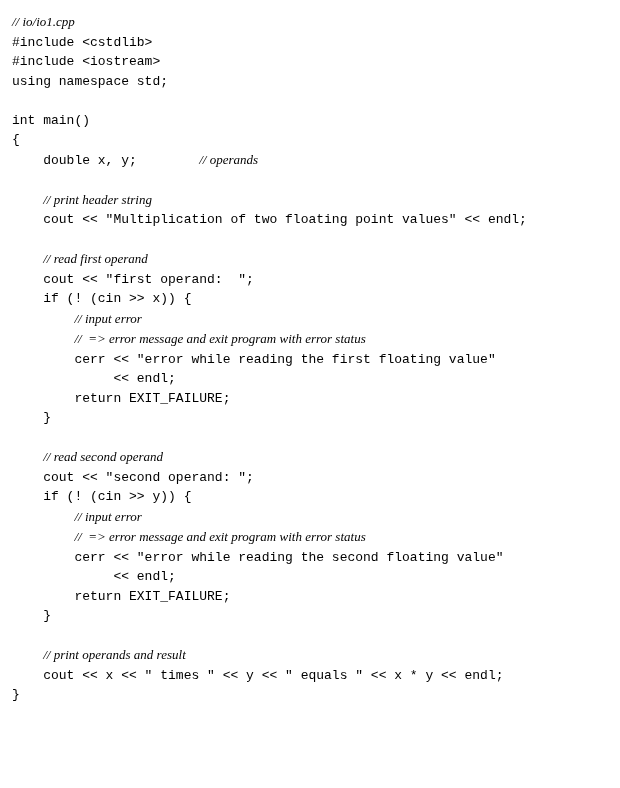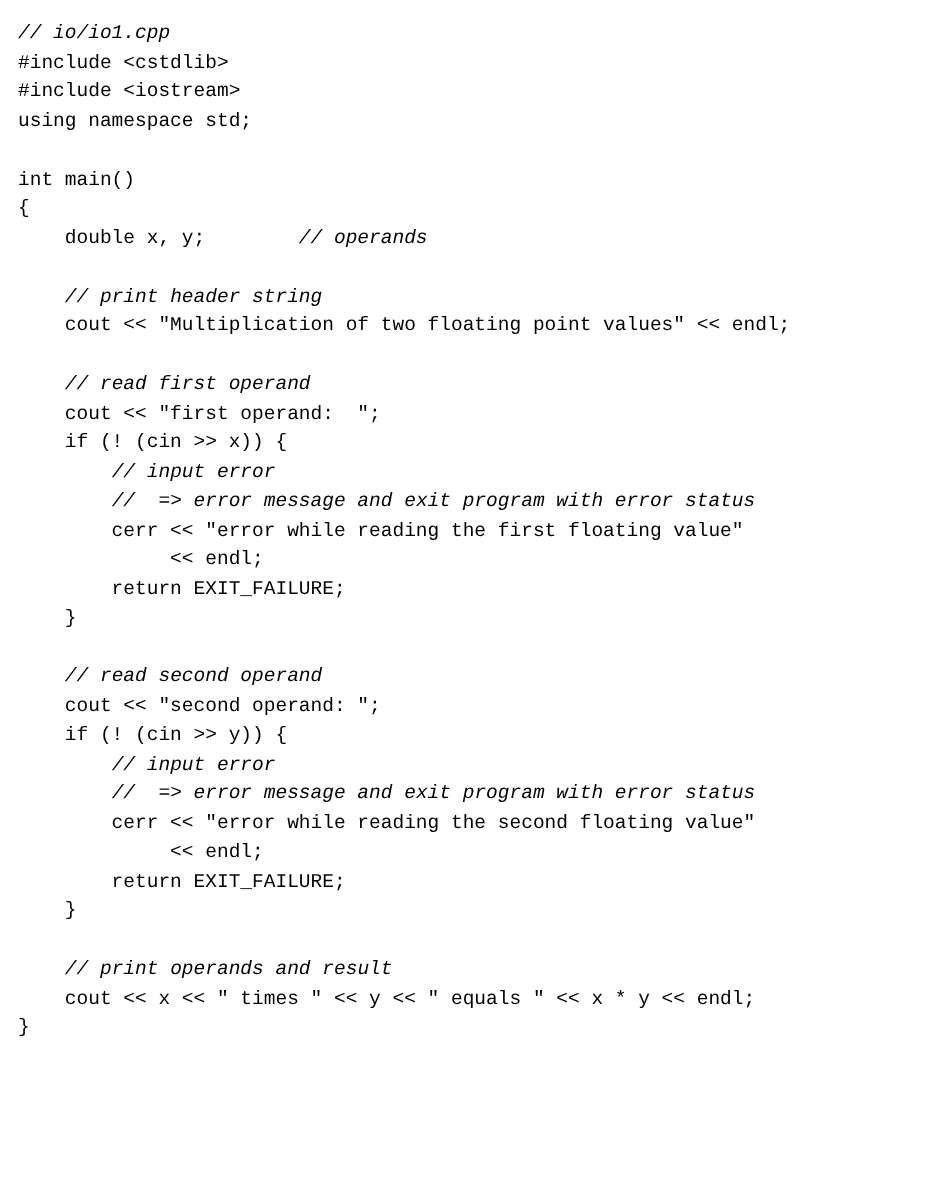--- a/index.html
+++ b/index.html
@@ -11,21 +11,21 @@
       background: #fff;
       color: #000;
       width: 620px;
       box-sizing: border-box;
     }
     .code-block {
       white-space: pre;
       font-family: "Courier New", monospace;
     }
     .comment {
-      font-family: Liberation Mono, monospace;
+      font-family: Liberation Serif, serif;
       font-style: italic;
     }
     .line {
       white-space: pre;
     }
   </style>
 </head>
 <body>
 
 <div class="code-block" id="code-container"><div class="line"><span class="comment">// io/io1.cpp</span></div><div class="line"><span>#include &lt;cstdlib&gt;</span></div><div class="line"><span>#include &lt;iostream&gt;</span></div><div class="line"><span>using namespace std;</span></div><div class="line"><span> </span></div><div class="line"><span>int main()</span></div><div class="line"><span>{</span></div><div class="line"><span>    double x, y;        </span><span class="comment">// operands</span></div><div class="line"><span> </span></div><div class="line"><span>    </span><span class="comment">// print header string</span></div><div class="line"><span>    cout &lt;&lt; "Multiplication of two floating point values" &lt;&lt; endl;</span></div><div class="line"><span> </span></div><div class="line"><span>    </span><span class="comment">// read first operand</span></div><div class="line"><span>    cout &lt;&lt; "first operand:  ";</span></div><div class="line"><span>    if (! (cin &gt;&gt; x)) {</span></div><div class="line"><span>        </span><span class="comment">// input error</span></div><div class="line"><span>        </span><span class="comment">//  =&gt; error message and exit program with error status</span></div><div class="line"><span>        cerr &lt;&lt; "error while reading the first floating value"</span></div><div class="line"><span>             &lt;&lt; endl;</span></div><div class="line"><span>        return EXIT_FAILURE;</span></div><div class="line"><span>    }</span></div><div class="line"><span> </span></div><div class="line"><span>    </span><span class="comment">// read second operand</span></div><div class="line"><span>    cout &lt;&lt; "second operand: ";</span></div><div class="line"><span>    if (! (cin &gt;&gt; y)) {</span></div><div class="line"><span>        </span><span class="comment">// input error</span></div><div class="line"><span>        </span><span class="comment">//  =&gt; error message and exit program with error status</span></div><div class="line"><span>        cerr &lt;&lt; "error while reading the second floating value"</span></div><div class="line"><span>             &lt;&lt; endl;</span></div><div class="line"><span>        return EXIT_FAILURE;</span></div><div class="line"><span>    }</span></div><div class="line"><span> </span></div><div class="line"><span>    </span><span class="comment">// print operands and result</span></div><div class="line"><span>    cout &lt;&lt; x &lt;&lt; " times " &lt;&lt; y &lt;&lt; " equals " &lt;&lt; x * y &lt;&lt; endl;</span></div><div class="line"><span>}</span></div></div>

